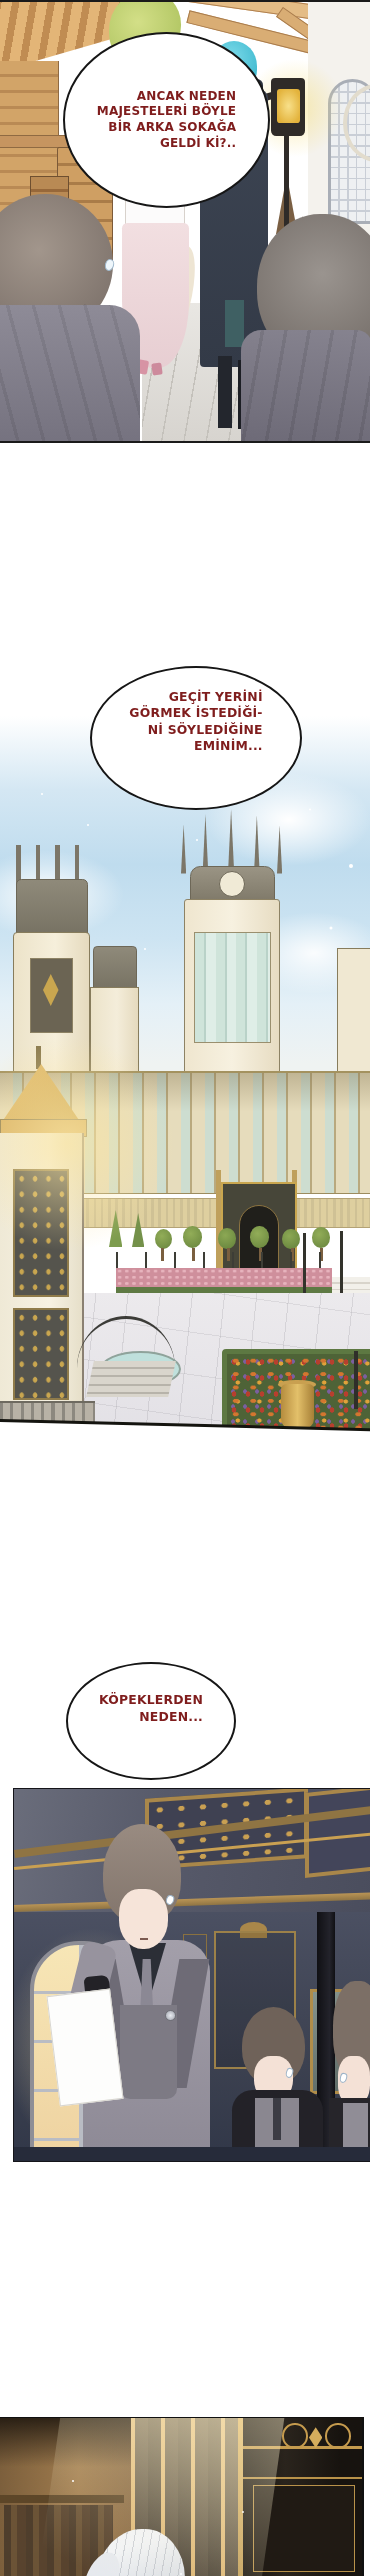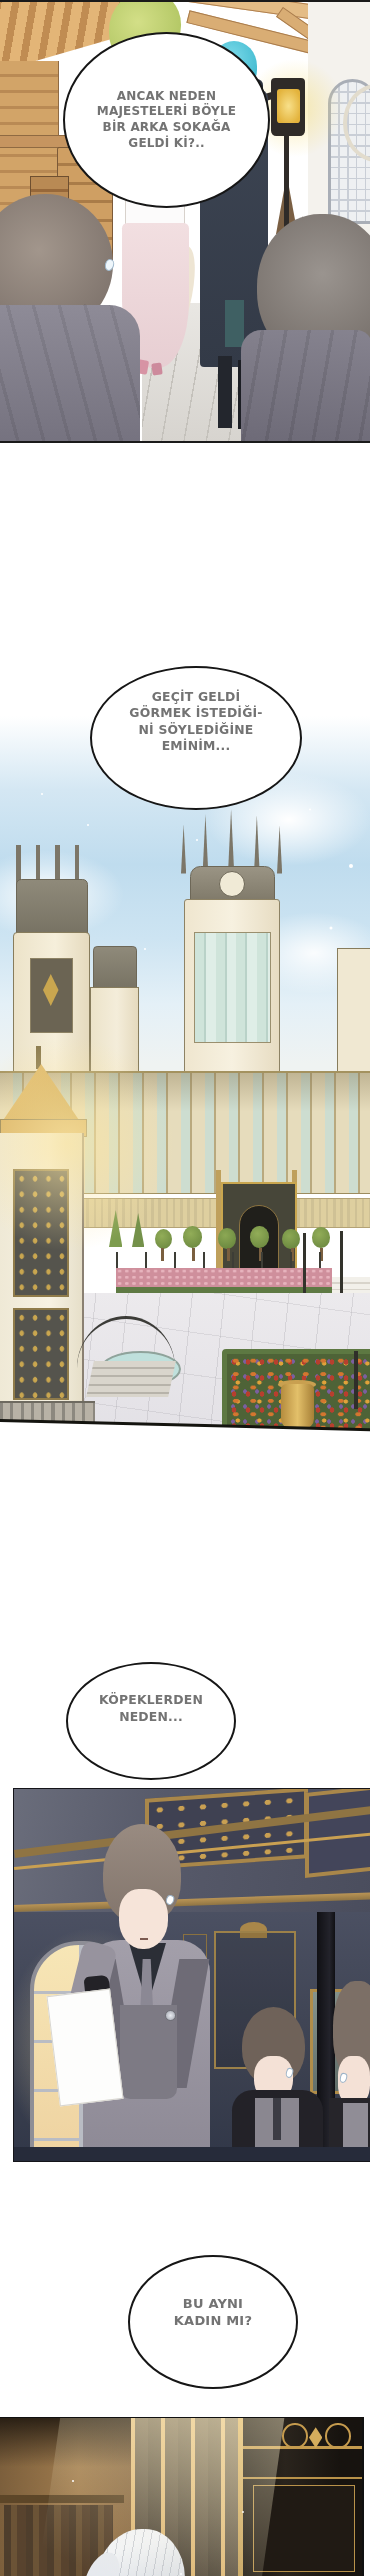--- a/index.html
+++ b/index.html
@@ -3,21 +3,21 @@
 <meta charset="utf-8">
 <title>Webtoon Page</title>
 <style>
   html,body{margin:0;padding:0;background:#ffffff;}
   #page{position:relative;width:371px;height:2992px;margin:0 auto;background:#fff;overflow:hidden;
         font-family:"DejaVu Sans",sans-serif;}
   .shp{position:absolute;}
   .panel{position:absolute;overflow:hidden;}
   .bubble{position:absolute;background:#fff;border:2.1px solid #161616;border-radius:50%;
           display:flex;align-items:center;justify-content:center;z-index:4;}
-  .bubble .txt{white-space:pre-line;text-align:center;color:#737373;font-weight:700;
+  .bubble .txt{white-space:pre-line;text-align:right;color:#7f1d1d;font-weight:700;
                line-height:1.3;letter-spacing:0.2px;}
 </style>
 </head>
 <body>
 
 <div id="page">
 
   <div class="panel" style="left:0;top:419;width:371px;height:439px;background:#fff;border-top:2.1px solid #1a1a1a;border-bottom:2.1px solid #1a1a1a;">
 
     <div class="shp" style="left:-15.5px;top:-6.2px;width:160px;height:80px;background:repeating-linear-gradient(100deg,#e3b577 0 10.3px,#c08c52 10.3px 17.5px);clip-path:polygon(0 0,100% 0,100% 42%,0 100%);"></div>
@@ -228,28 +228,24 @@
   </div>
   <div class="shp" style="left:362px;top:2417px;width:2.1px;height:489px;background:#101010;"></div>
 
   <div class="bubble" style="left:63px;top:32px;width:203px;height:172px;">
     <div class="txt" style="font-size:12px;">ANCAK NEDEN
 MAJESTELERİ BÖYLE
 BİR ARKA SOKAĞA
 GELDİ Kİ?..</div>
   </div>
   <div class="bubble" style="left:90px;top:666px;width:208px;height:140px;padding-bottom:0;">
-    <div class="txt" style="font-size:12.4px;position:relative;top:-16.5px;">GEÇİT GELDİ
+    <div class="txt" style="font-size:12.4px;position:relative;top:-16.5px;">GEÇİT YERİNİ
 GÖRMEK İSTEDİĞİ-
 Nİ SÖYLEDİĞİNE
 EMİNİM...</div>
   </div>
   <div class="bubble" style="left:66px;top:1662px;width:166px;height:114px;">
     <div class="txt" style="font-size:12.4px;position:relative;top:-12.4px;">KÖPEKLERDEN
 NEDEN...</div>
   </div>
-  <div class="bubble" style="left:128px;top:2255px;width:166px;height:130px;">
-    <div class="txt" style="font-size:13px;position:relative;top:-9.3px;">BU AYNI
-KADIN MI?</div>
-  </div>
 
 </div>
 
 
 </body></html>

